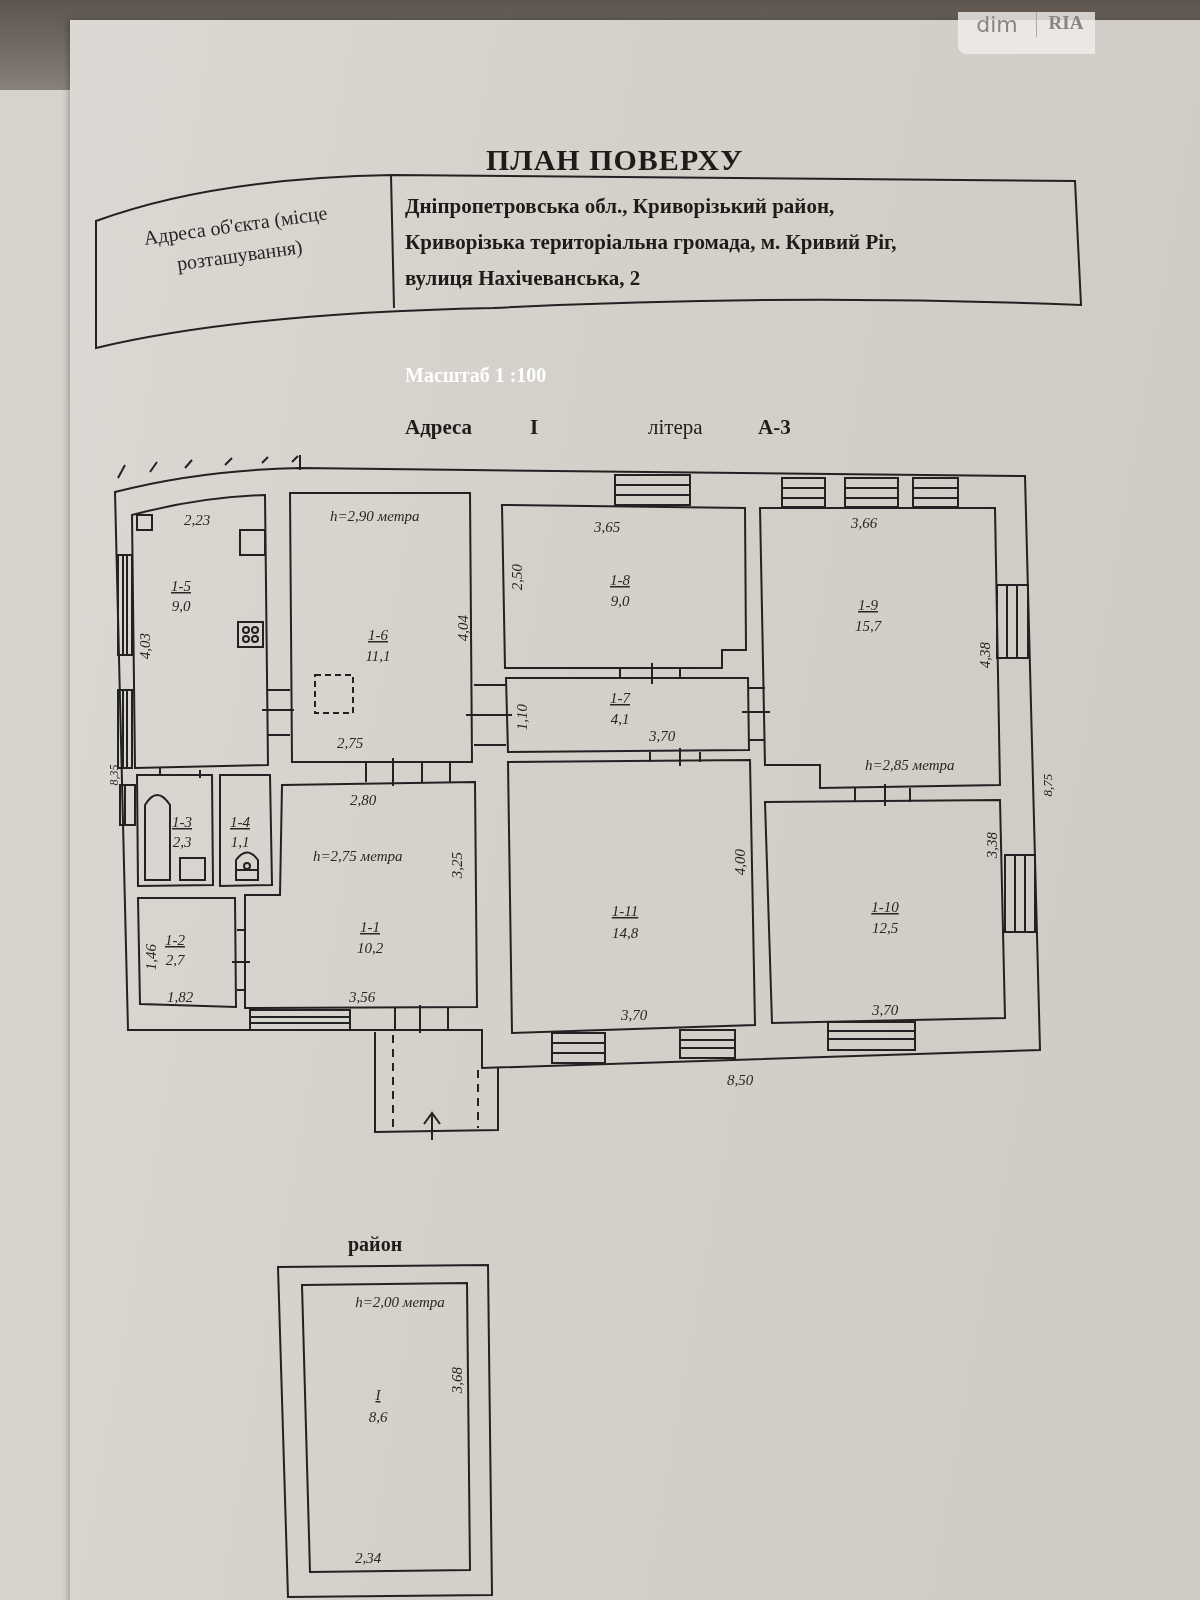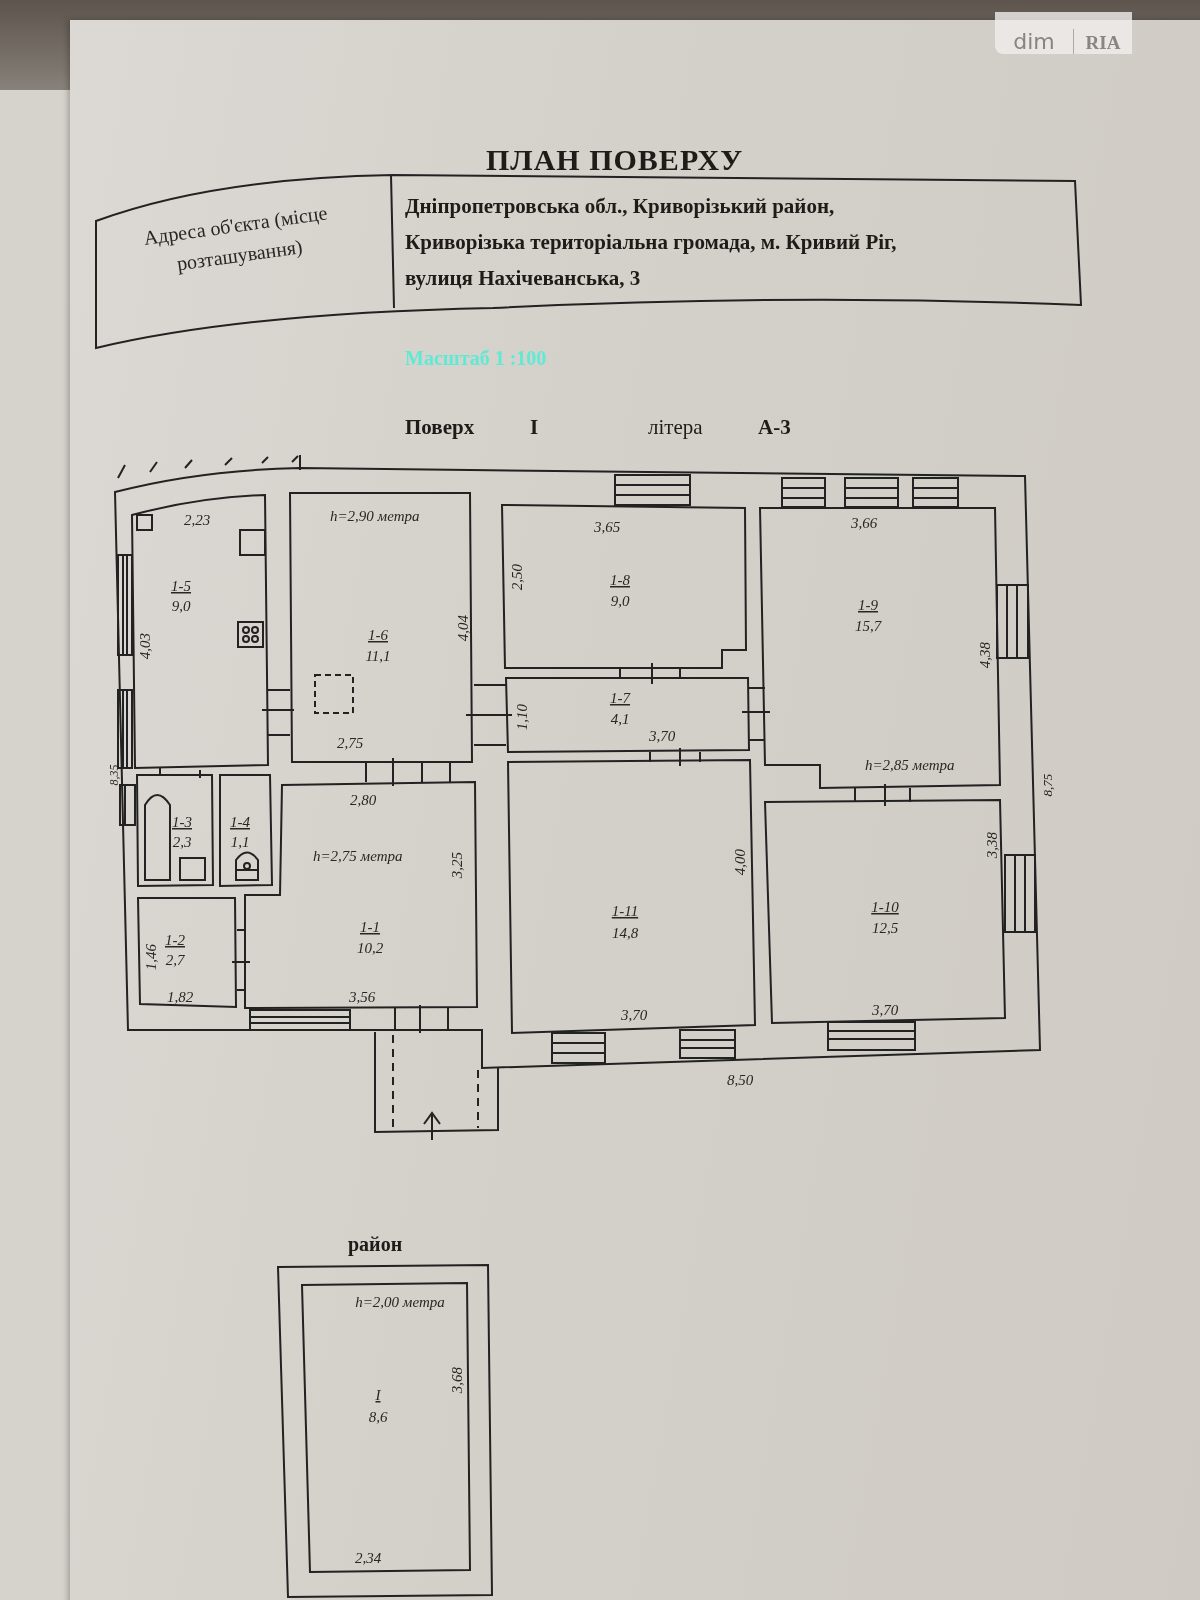--- a/index.html
+++ b/index.html
@@ -12,26 +12,26 @@
   .page{position:absolute;left:70px;top:20px;width:1140px;height:1600px;
         background:linear-gradient(100deg,#dcd8d3 0%,#d4d0ca 40%,#cfcac4 100%);
         box-shadow:-2px 0 6px rgba(0,0,0,.25);}
   .abs{position:absolute;}
   .title{left:445px;top:143px;font-size:30px;font-weight:bold;color:#1e1b19;letter-spacing:1px;margin-left:41px;}
   .addr-box{left:93px;top:173px;width:990px;height:180px;}
   .addr-label{left:115px;top:210px;width:245px;text-align:center;font-size:20px;color:#2a2623;
         transform:rotate(-8deg);line-height:30px;}
   .addr-value{left:405px;top:188px;width:675px;font-size:21px;font-weight:bold;
         color:#1e1b19;line-height:36px;}
-  .scale{left:405px;top:347px;font-size:20px;font-weight:bold;color:#5eead4;}
+  .scale{left:405px;top:364px;font-size:20px;font-weight:bold;color:#ffffff;}
   .floor{top:415px;font-size:21px;font-weight:bold;color:#1e1b19;}
   svg text{font-family:"Liberation Serif",serif;font-style:italic;fill:#2a2623;}
   .cellar-title{left:348px;top:1233px;font-size:20px;font-weight:bold;color:#1e1b19;}
-  .logo{left:995px;top:12px;width:137px;height:42px;background:rgba(240,238,236,.8);
-        border-radius:0 0 0 8px;display:flex;align-items:flex-end;}
+  .logo{left:958px;top:12px;width:137px;height:42px;background:rgba(240,238,236,.8);
+        border-radius:0 0 0 8px;display:flex;align-items:flex-start;}
   .logo-dim{width:78px;text-align:center;font-family:"DejaVu Sans",sans-serif;font-size:22px;color:#8a8580;
         border-right:1px solid #aaa;}
   .logo-ria{flex:1;text-align:center;font-family:"Liberation Serif",serif;font-weight:bold;font-size:19px;color:#8a8580;}
 </style>
 </head>
 <body>
 
 <div class="desk"></div>
 <div class="under-page"></div>
 <div class="page"></div>
@@ -44,25 +44,25 @@
 <div class="abs title">ПЛАН ПОВЕРХУ</div>
 
 <svg class="abs addr-box" viewBox="0 0 990 180" width="990" height="180">
   <path d="M3 48 Q120 5 300 2 L982 8 L988 132 Q700 120 400 135 Q150 140 3 175 Z" fill="none" stroke="#222" stroke-width="2"></path>
   <line x1="298" y1="2" x2="301" y2="135" stroke="#222" stroke-width="2"></line>
 </svg>
 <div class="abs addr-label">Адреса об'єкта (місце розташування)</div>
 <div class="abs addr-value">
   <div>Дніпропетровська обл., Криворізький район,</div>
   <div>Криворізька територіальна громада, м. Кривий Ріг,</div>
-  <div>вулиця Нахічеванська, 3</div>
+  <div>вулиця Нахічеванська, 2</div>
 </div>
 
 <div class="abs scale">Масштаб 1 :100</div>
-<div class="abs floor" style="left:405px">Поверх</div>
+<div class="abs floor" style="left:405px">Адреса</div>
 <div class="abs floor" style="left:530px">I</div>
 <div class="abs floor" style="left:648px;font-weight:normal">літера</div>
 <div class="abs floor" style="left:758px">А-3</div>
 
 <svg class="abs" style="left:0;top:0" width="1200" height="1200">
   <g fill="none" stroke="#222" stroke-width="2">
 
     <path d="M115 492 Q200 470 300 468 L470 470 L1025 476 L1040 1050 L482 1068 L482 1030 L128 1030 Z"></path>
     <path d="M300 455 L300 470"></path>
     <path d="M118 478 L125 465 M150 472 L157 462 M185 468 L192 460 M225 465 L232 458 M262 463 L268 457 M292 462 L298 456"></path>

